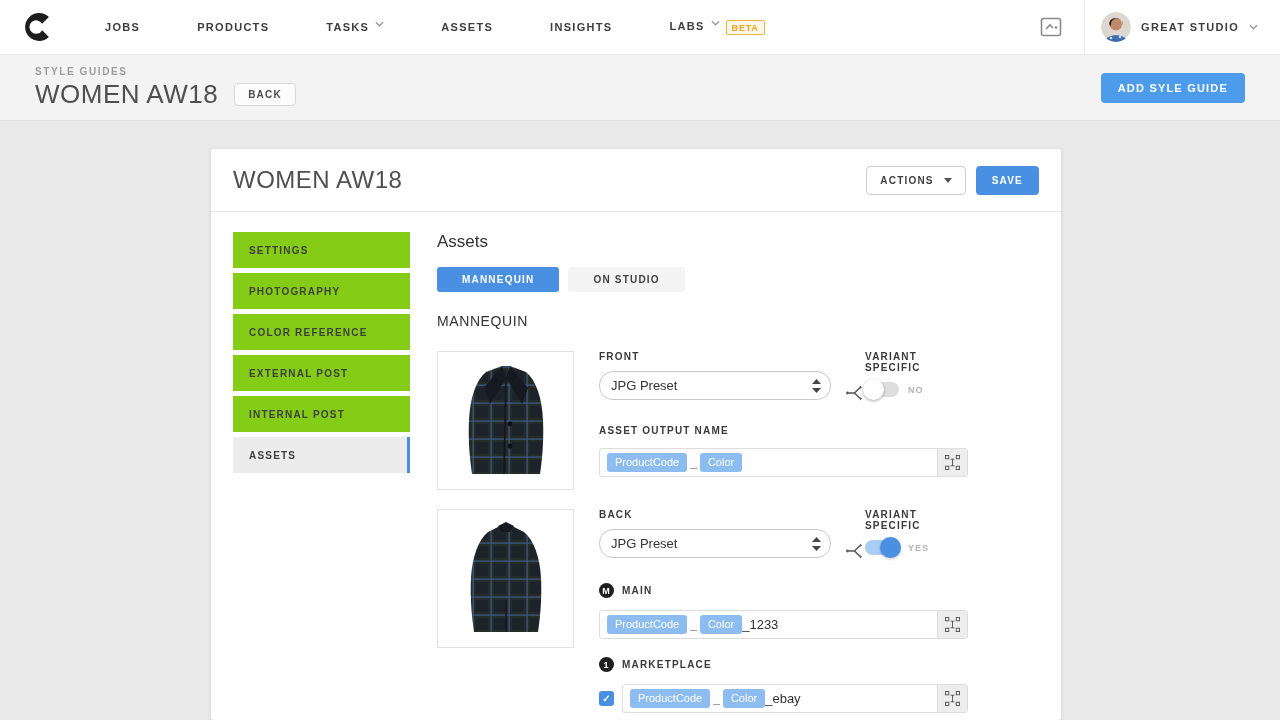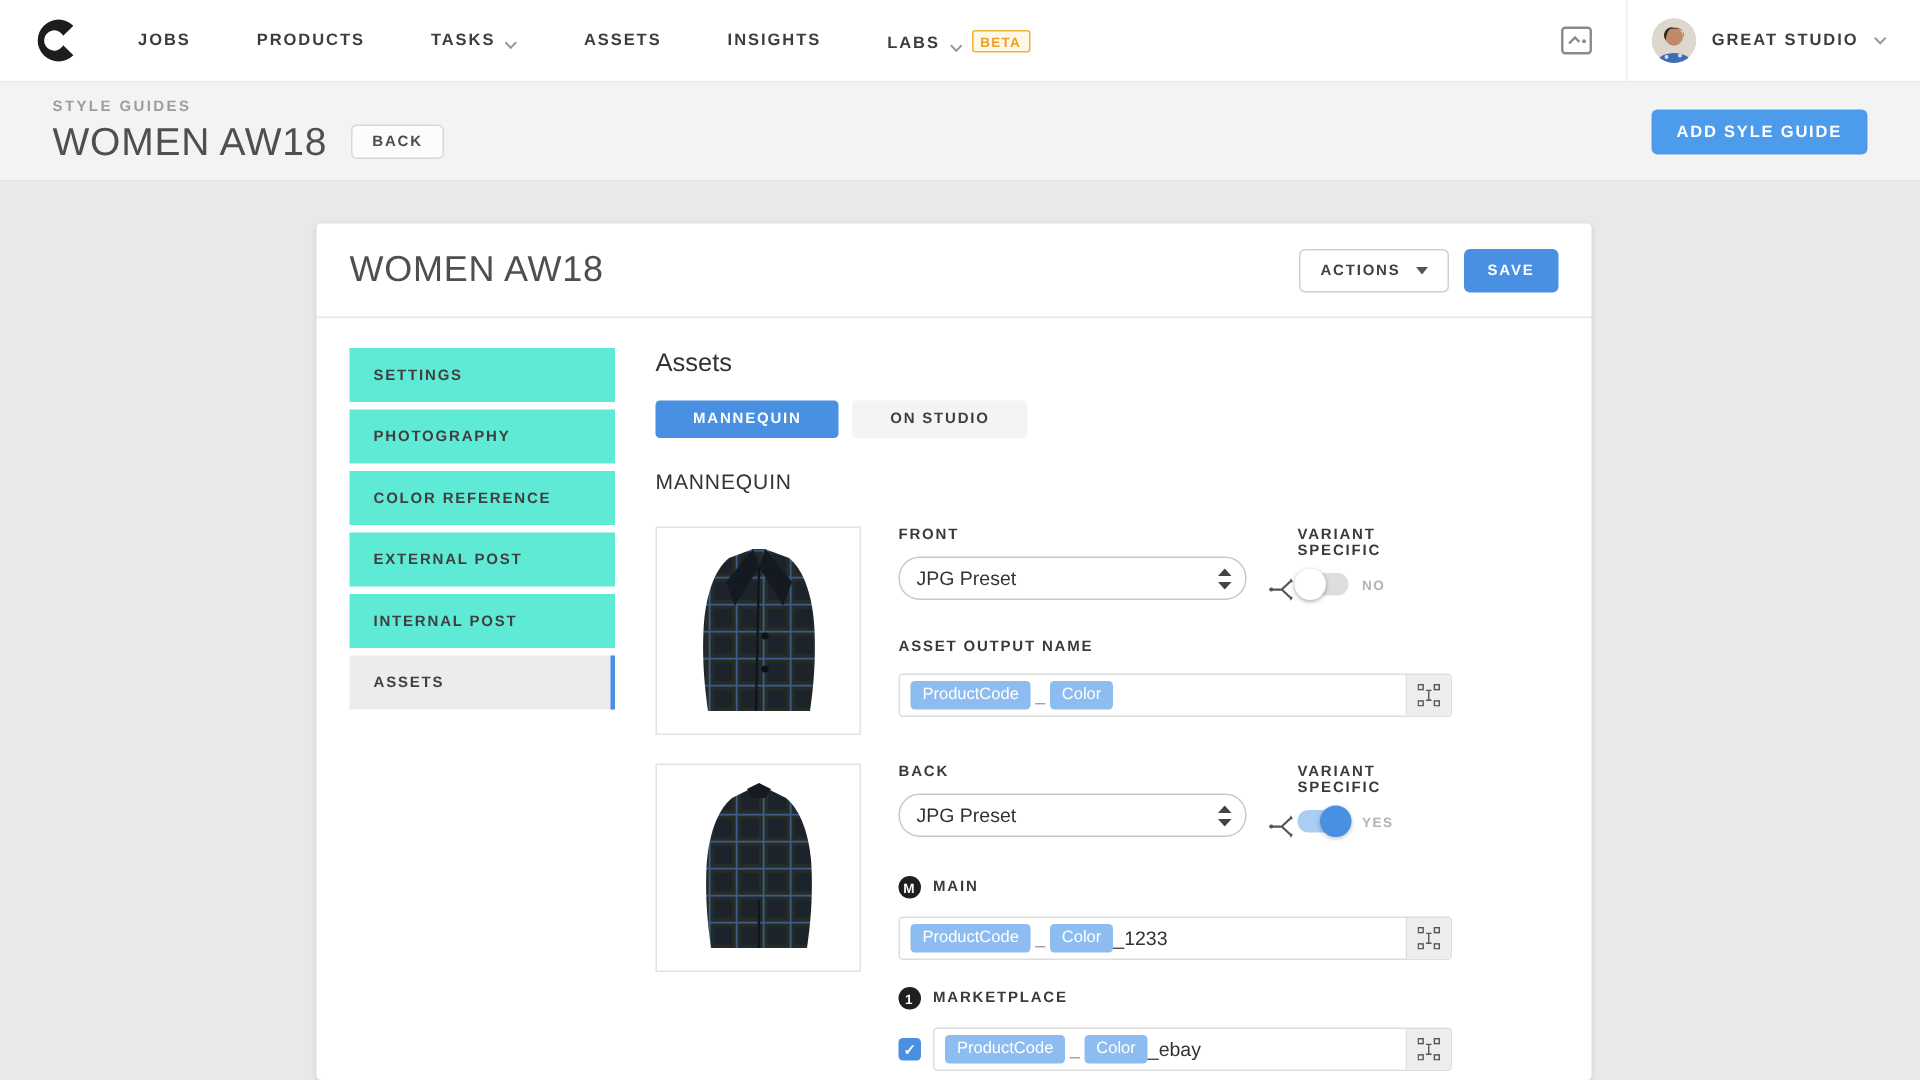--- a/index.html
+++ b/index.html
@@ -3,21 +3,21 @@
 <meta charset="utf-8">
 <style>
   * { margin:0; padding:0; box-sizing:border-box; }
   html,body { width:1280px; height:720px; overflow:hidden; }
   body { font-family:"Liberation Sans", sans-serif; background:#e9e9e9; color:#3d3d3d; }
 
   
   .topbar { height:55px; background:#fff; border-bottom:1px solid #e8e8e8; display:flex; align-items:center; }
   .logo { margin-left:20px; width:38px; height:38px; display:flex; align-items:center; justify-content:center; }
   .nav { display:flex; align-items:center; margin-left:34px; }
-  .nav-item { display:flex; align-items:flex-end; gap:6px; margin-right:44px; font-size:11px; font-weight:700; letter-spacing:1.3px; color:#3d3d3d; cursor:pointer; white-space:nowrap; }
+  .nav-item { display:flex; align-items:flex-start; gap:6px; margin-right:44px; font-size:11px; font-weight:700; letter-spacing:1.3px; color:#3d3d3d; cursor:pointer; white-space:nowrap;margin-left:13px; }
   .chev { width:9px; height:6px; }
   .beta-badge { border:1px solid #f0b23e; color:#eda125; background:#fdf7e7; font-size:9px; font-weight:700; letter-spacing:.8px; padding:2px 5px 1px; border-radius:2px; }
   .topbar-right { margin-left:auto; display:flex; align-items:center; height:100%; }
   .icon-btn { color:#8a8a8a; padding:0 14px; display:flex; align-items:center; cursor:pointer; }
   .top-divider { width:1px; height:55px; background:#ececec; margin-left:8px; }
   .account { display:flex; align-items:center; gap:10px; padding:0 22px 0 16px; cursor:pointer; }
   .avatar { width:30px; height:30px; border-radius:50%; overflow:hidden; flex-shrink:0; }
   .account-name { font-size:11px; font-weight:700; letter-spacing:1.3px; color:#3d3d3d; }
 
   
@@ -35,21 +35,21 @@
   .card-header { height:62px; display:flex; align-items:center; padding:0 22px; }
   .card-title { font-size:24px; font-weight:400; color:#4f4f4f; letter-spacing:.5px; }
   .actions-btn { margin-left:auto; display:flex; align-items:center; gap:10px; background:#fff; border:1px solid #cfcfcf; border-radius:4px; padding:8px 13px; font-size:10px; font-weight:700; letter-spacing:1.2px; color:#3f3f3f; cursor:pointer;justify-content:space-between; }
   .save-btn { margin-left:10px; background:#4a90e2; color:#fff; border:none; border-radius:4px; padding:9px 16px; font-size:10px; font-weight:700; letter-spacing:1.2px; cursor:pointer; }
   .card-divider { height:1px; background:#e7e7e7; }
 
   .card-body { display:flex; padding:20px 22px 0; }
 
   
   .side { width:177px; flex-shrink:0; }
-  .side-item { background:#5eead4; height:36px; margin-bottom:5px; display:flex; align-items:center; padding-left:16px; font-size:10px; font-weight:700; letter-spacing:1.2px; color:#3f3f3f; position:relative; cursor:pointer; }
+  .side-item { background:#84cc16; height:36px; margin-bottom:5px; display:flex; align-items:center; padding-left:16px; font-size:10px; font-weight:700; letter-spacing:1.2px; color:#3f3f3f; position:relative; cursor:pointer; }
   .side-item.active { background:#ececec; }
   .side-item.active::after { content:""; position:absolute; top:0; right:0; bottom:0; width:3px; background:#4a90e2; }
 
   
   .content { margin-left:27px; flex:1; }
   .content-heading { font-size:17px; color:#333; font-weight:400; margin:0 0 15px; }
   .tabs { display:flex; gap:9px; margin-bottom:21px; }
   .tab { height:25px; padding:0 25px; display:flex; align-items:center; border-radius:3px; font-size:10px; font-weight:700; letter-spacing:1.2px; cursor:pointer; }
   .tab.active { background:#4a90e2; color:#fff; }
   .tab.inactive { background:#f4f4f4; color:#3f3f3f; }

